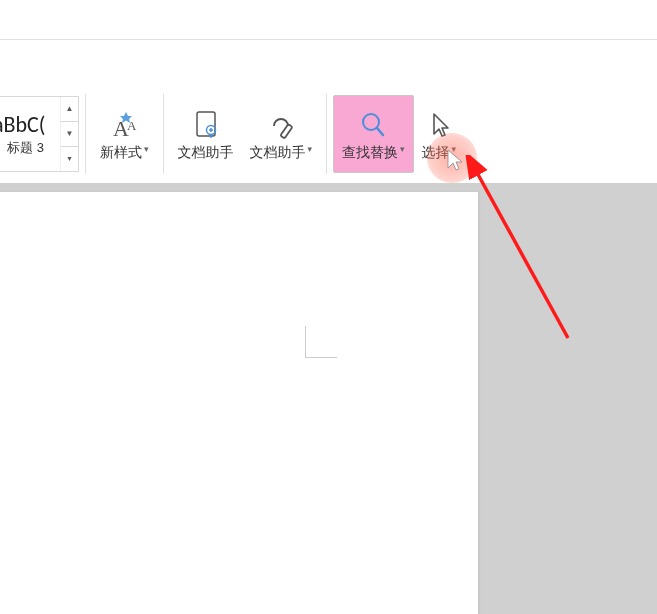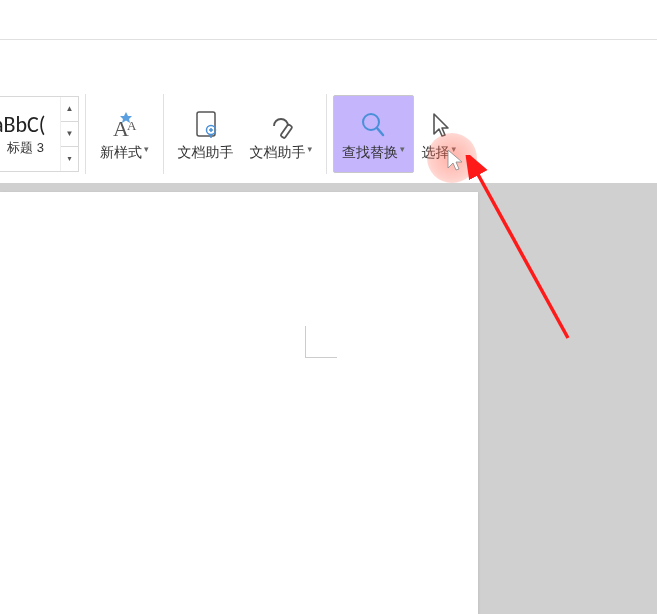--- a/index.html
+++ b/index.html
@@ -83,21 +83,21 @@
       display: flex;
       flex-direction: column;
       align-items: center;
       justify-content: center;
       height: 78px;
       padding: 4px 8px;
       cursor: pointer;
       border-radius: 2px;
     }
     .btn.hover {
-      background: #c4b5fd;
+      background: #f9a8d4;
       border: 1px solid #c8c8c8;
     }
     .btn-icon {
       height: 38px;
       display: flex;
       align-items: center;
       justify-content: center;
     }
     .btn-label {
       font-size: 14px;

